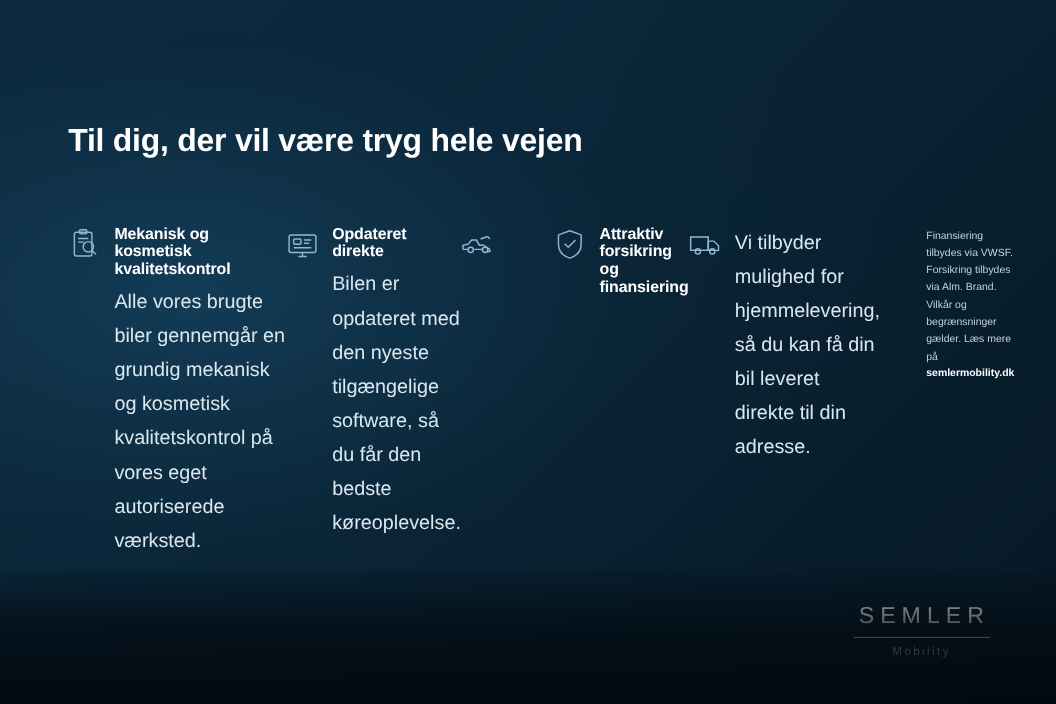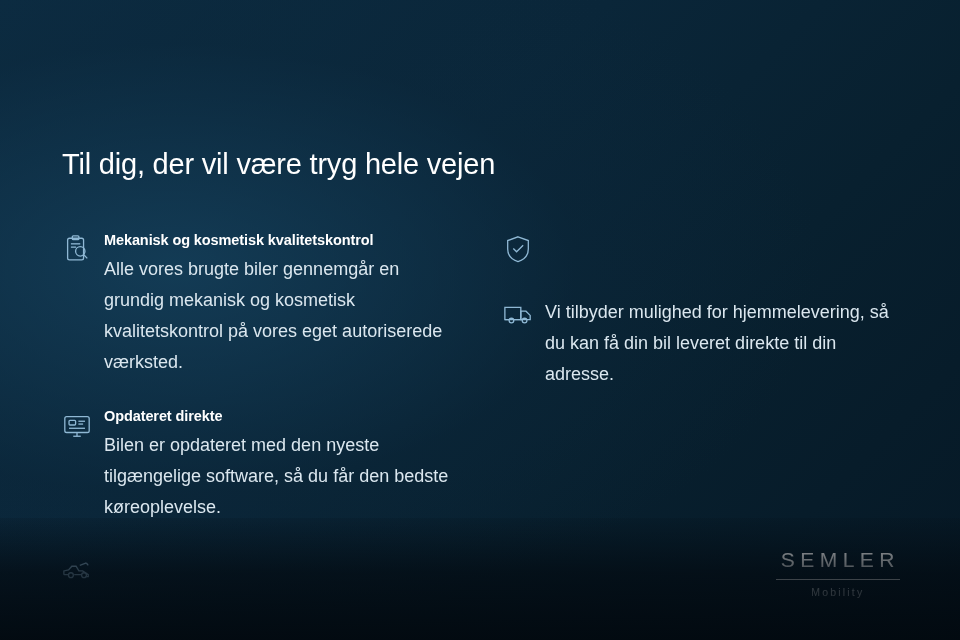--- a/index.html
+++ b/index.html
@@ -28,38 +28,36 @@
     left: 0; right: 0; bottom: 0;
     height: 122px;
     background: linear-gradient(180deg, rgba(4,14,22,0.15) 0%, rgba(3,11,18,0.75) 45%, rgba(2,9,15,0.95) 100%);
     pointer-events: none;
   }
   .title {
     position: absolute;
     left: 62px;
     top: 112px;
     font-size: 29px;
-    font-weight: normal;
+    font-weight: bold;
     color: #ffffff;
     letter-spacing: -0.2px;
-    margin-top: 36px;
   }
   .columns {
     position: absolute;
     left: 62px;
     top: 205px;
     width: 840px;
     display: flex;
     gap: 42px;
   }
   .col {
     width: 399px;
     display: flex;
-    flex-direction: column;
-    margin-top: 27px;
+    flex-direction: row;
   }
   .feature {
     display: flex;
     align-items: flex-start;
     margin-bottom: 30px;
   }
   .feature .icon {
     width: 42px;
     min-width: 42px;
     padding-top: 2px;
@@ -189,38 +187,43 @@
     <div class="col col-right">
 
       <div class="feature">
         <span class="icon">
           <svg viewBox="0 0 32 32" fill="none" stroke="currentColor" stroke-width="1.4">
             <path d="M16 3l11 4v9c0 7-5 11.5-11 13.5C10 27.5 5 23 5 16V7z"></path>
             <path d="M11 15.5l3.5 3.5L21.5 12"></path>
           </svg>
         </span>
         <div class="body">
+          <h3>Attraktiv forsikring og finansiering</h3>
         </div>
       </div>
 
       <div class="feature">
         <span class="icon">
           <svg viewBox="0 0 32 32" fill="none" stroke="currentColor" stroke-width="1.4">
             <path d="M2 9h17v13H2z"></path>
             <path d="M19 13h5.5l4.5 4.5V22h-10z"></path>
             <circle cx="9" cy="23" r="2.5"></circle>
             <circle cx="23" cy="23" r="2.5"></circle>
             <path d="M2 22h4.5M11.5 22h9"></path>
           </svg>
         </span>
         <div class="body">
           <p>Vi tilbyder mulighed for hjemmelevering, så du kan få din bil leveret direkte til din adresse.</p>
         </div>
       </div>
 
+      <div class="disclaimer">
+        <div>Finansiering tilbydes via VWSF. Forsikring tilbydes via Alm. Brand.</div>
+        <div><span>Vilkår og begrænsninger gælder. Læs mere på </span><b>semlermobility.dk</b></div>
+      </div>
 
     </div>
 
   </div>
 
   <div class="logo">
     <div class="wordmark">SEMLER</div>
     <div class="rule"></div>
     <div class="sub">Mobility</div>
   </div>

